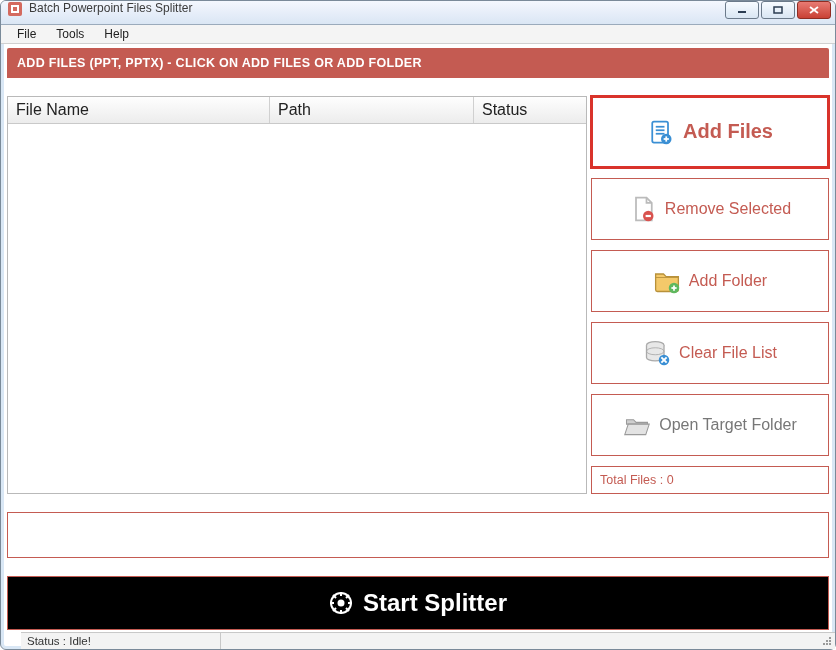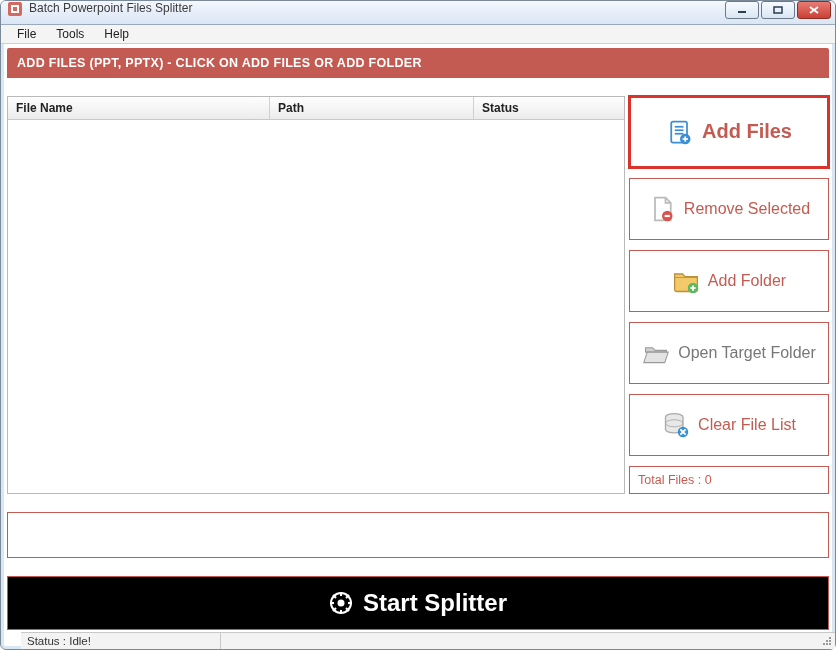--- a/index.html
+++ b/index.html
@@ -17,28 +17,28 @@
 
   .menubar { height: 22px; background: #f4f4f4; border-bottom: 1px solid #d0d0d0; display:flex; align-items:center; padding: 0 8px; font-size: 12px; color:#222; }
   .menubar .menuitem { padding: 2px 8px; margin-right: 4px; cursor:pointer; }
 
   .client { flex:1; padding: 4px 6px 2px 6px; display:flex; flex-direction:column; gap: 18px; }
 
   .section-header { background: #c45b52; color: #fff; font-weight: bold; font-size: 12.5px; letter-spacing: .3px; padding: 8px 10px; border-radius: 2px 2px 0 0; }
 
   .main-row { display:flex; gap:4px; }
   .list-panel { flex:1; border:1px solid #b9b9b9; background:#fff; height: 398px; display:flex; flex-direction:column; }
-  .list-header { display:flex; background: linear-gradient(to bottom,#fefefe,#ececec); border-bottom:1px solid #c9c9c9; font-size:12px; color:#222;font-weight:bold; }
+  .list-header { display:flex; background: linear-gradient(to bottom,#fefefe,#ececec); border-bottom:1px solid #c9c9c9; font-size:16px; color:#222; }
   .list-header .col { padding:4px 8px; border-right:1px solid #d0d0d0; }
   .col-file { width:262px; }
   .col-path { width:204px; }
   .col-status { flex:1; border-right:none !important; }
   .list-body { flex:1; }
 
-  .side-panel { width:200px; display:flex; flex-direction:column; gap:10px; }
+  .side-panel { width:238px; display:flex; flex-direction:column; gap:10px; }
   .big-btn { border:1px solid #c45b52; background:#fff; height:62px; display:flex; align-items:center; justify-content:center; gap:8px; font-size:16px; color:#c45b52; cursor:pointer; }
   .big-btn.highlight { outline:3px solid #d9332b; outline-offset:-2px; height:72px; font-size:20px; font-weight:bold; }
   .big-btn.muted { color:#777; }
   .big-btn .icon { width:28px; height:28px; }
   .total-files { border:1px solid #c45b52; padding:6px 8px; color:#c45b52; font-size:12.5px; }
 
   .gap-panel { border:1px solid #c45b52; height:46px; }
 
   .start-btn { border:1px solid #c45b52; background:#000000; color:#fff; height:54px; display:flex; align-items:center; justify-content:center; gap:10px; font-size:24px; font-weight:bold; cursor:pointer; }
   .start-btn .gear { width:24px; height:24px; }
@@ -134,42 +134,42 @@
                 <path d="M3 8 h9 l3 3 h14 v15 a2 2 0 0 1 -2 2 H5 a2 2 0 0 1 -2 -2 Z" fill="#f4c96a" stroke="#b8913a" stroke-width="1.5"></path>
                 <path d="M3 12 h26" stroke="#b8913a" stroke-width="1"></path>
                 <circle cx="24" cy="24" r="6" fill="#5fb85f"></circle>
                 <line x1="24" y1="21" x2="24" y2="27" stroke="#fff" stroke-width="2"></line>
                 <line x1="21" y1="24" x2="27" y2="24" stroke="#fff" stroke-width="2"></line>
               </svg>
           </span>
           <span>Add Folder</span>
         </div>
 
-        <div class="big-btn muted">
-          <span class="icon">
-            <svg viewBox="0 0 32 32">
-                <path d="M4 10 h8 l3 3 h13 v2 H4 Z" fill="#cfcfcf" stroke="#9a9a9a" stroke-width="1.2"></path>
-                <path d="M6 15 h24 l-4 12 H2 Z" fill="#e3e3e3" stroke="#9a9a9a" stroke-width="1.2"></path>
-              </svg>
-          </span>
-          <span>Open Target Folder</span>
-        </div>
-
         <div class="big-btn">
           <span class="icon">
             <svg viewBox="0 0 32 32">
                 <ellipse cx="14" cy="7" rx="10" ry="4" fill="#e8e8e8" stroke="#aaa" stroke-width="1.5"></ellipse>
                 <path d="M4 7 v14 a10 4 0 0 0 20 0 V7" fill="#e8e8e8" stroke="#aaa" stroke-width="1.5"></path>
                 <ellipse cx="14" cy="14" rx="10" ry="4" fill="none" stroke="#aaa" stroke-width="1"></ellipse>
                 <circle cx="24" cy="24" r="6" fill="#3a8fd4"></circle>
                 <line x1="21" y1="21" x2="27" y2="27" stroke="#fff" stroke-width="2.2"></line>
                 <line x1="27" y1="21" x2="21" y2="27" stroke="#fff" stroke-width="2.2"></line>
               </svg>
           </span>
           <span>Clear File List</span>
+        </div>
+
+        <div class="big-btn muted">
+          <span class="icon">
+            <svg viewBox="0 0 32 32">
+                <path d="M4 10 h8 l3 3 h13 v2 H4 Z" fill="#cfcfcf" stroke="#9a9a9a" stroke-width="1.2"></path>
+                <path d="M6 15 h24 l-4 12 H2 Z" fill="#e3e3e3" stroke="#9a9a9a" stroke-width="1.2"></path>
+              </svg>
+          </span>
+          <span>Open Target Folder</span>
         </div>
 
         <div class="total-files">Total Files : 0</div>
       </div>
     </div>
 
     <div class="gap-panel"></div>
 
     <div class="start-btn">
       <span class="gear">

